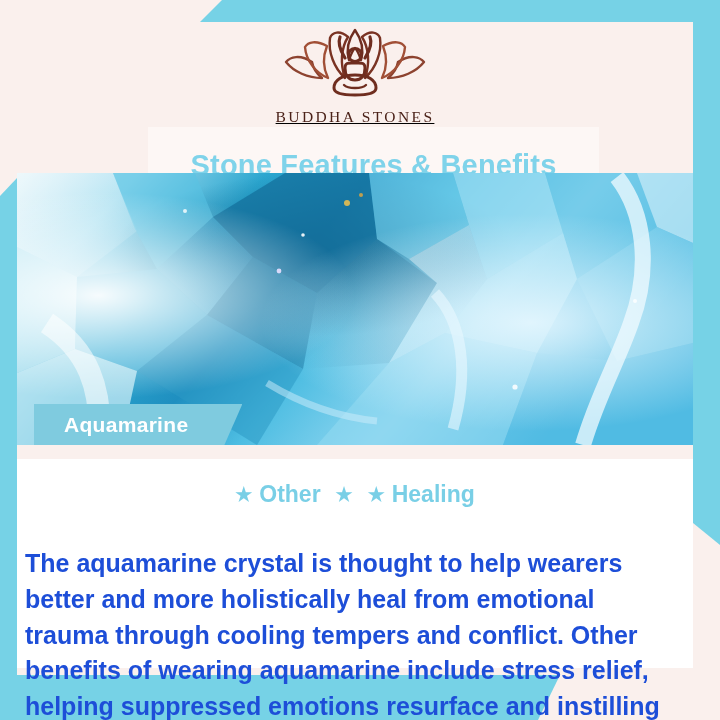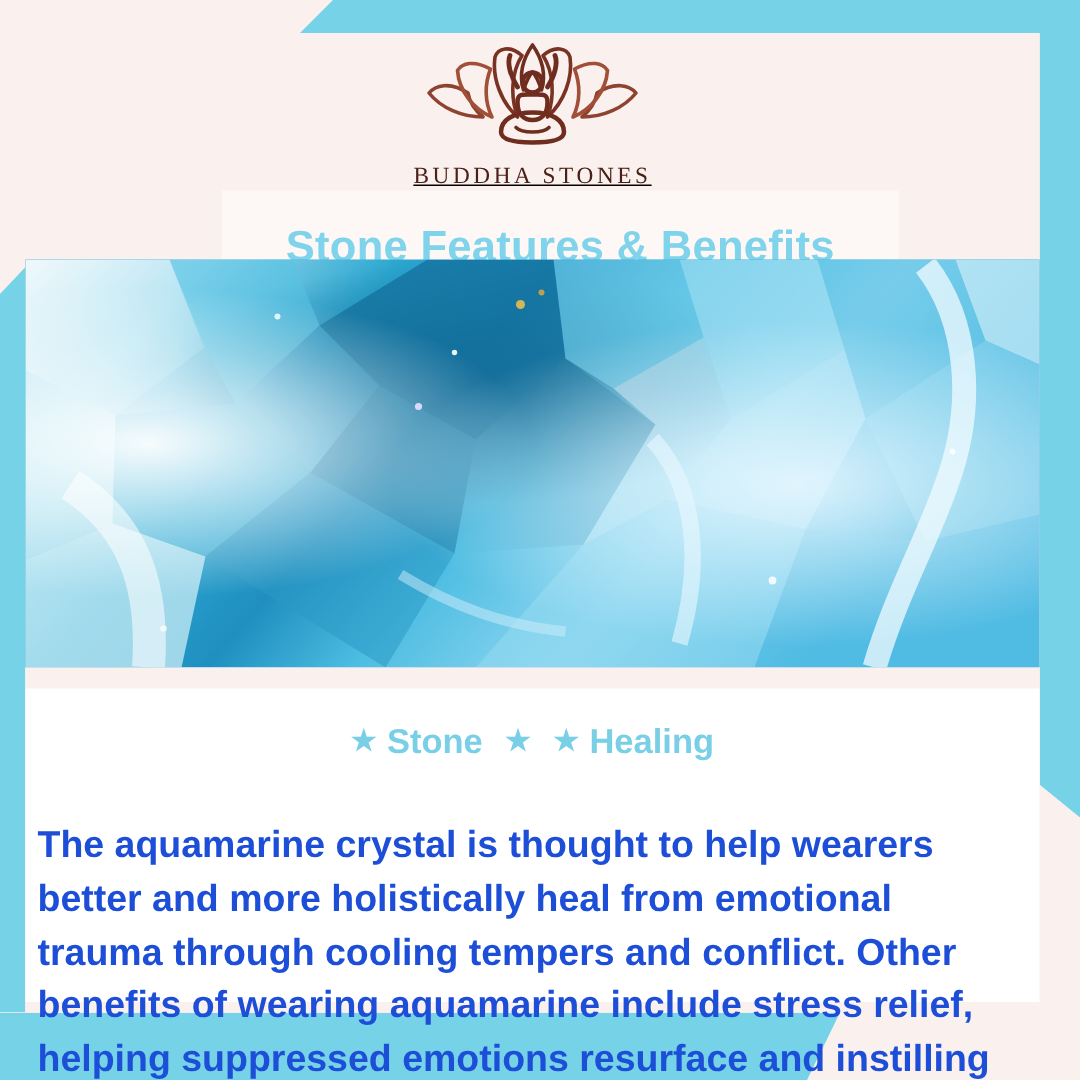--- a/index.html
+++ b/index.html
@@ -321,29 +321,32 @@
       <circle cx="330" cy="30" r="3" fill="#f3c24a" opacity="0.85"></circle>
       <circle cx="344" cy="22" r="2" fill="#e8a93a" opacity="0.8"></circle>
       <circle cx="262" cy="98" r="2.4" fill="#e8e0ff" opacity="0.9"></circle>
       <circle cx="286" cy="62" r="1.8" fill="#ffffff" opacity="0.9"></circle>
       <circle cx="498" cy="214" r="2.6" fill="#ffffff" opacity="0.85"></circle>
       <circle cx="168" cy="38" r="2" fill="#ffffff" opacity="0.8"></circle>
       <circle cx="92" cy="246" r="2.2" fill="#ffffff" opacity="0.7"></circle>
       <circle cx="618" cy="128" r="2" fill="#ffffff" opacity="0.8"></circle>
     </svg>
 
+    <div id="stone-badge">
+      <span id="stone-badge-label">Aquamarine</span>
+    </div>
   </div>
 
   <div id="body-panel">
     <div id="white-sheet">
 
       <div id="keywords">
         <span class="kw">
           <span class="star">★</span>
-          <span>Stone</span>
+          <span>Other</span>
         </span>
         <span class="kw">
           <span class="star">★</span>
         </span>
         <span class="kw">
           <span class="star">★</span>
           <span>Healing</span>
         </span>
       </div>
 

